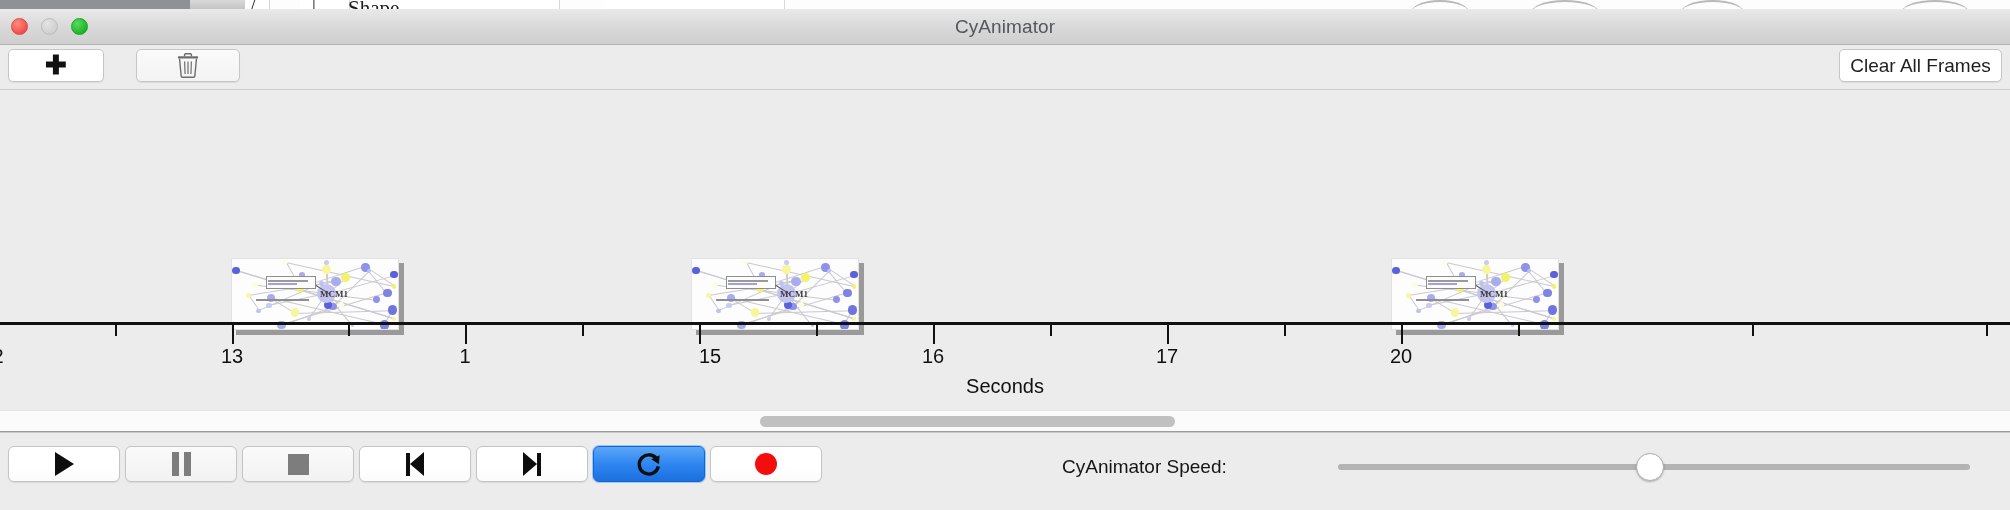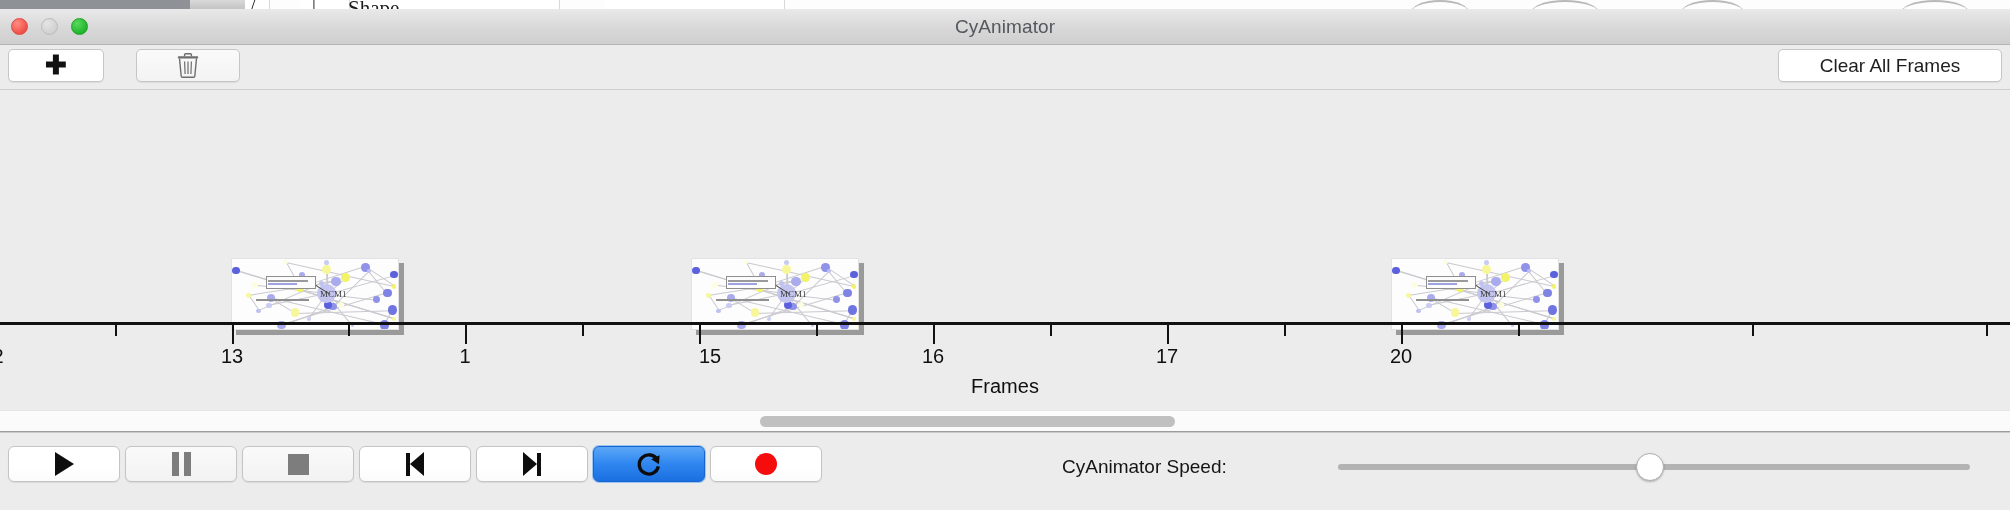--- a/index.html
+++ b/index.html
@@ -57,31 +57,31 @@
     border: 1px solid #c6c6c6; border-radius: 5px;
     background: linear-gradient(180deg, #ffffff 0%, #f9f9f9 55%, #f1f1f1 100%);
     box-shadow: 0 1px 1px rgba(0,0,0,.07);
     display: flex; align-items: center; justify-content: center;
     cursor: default;
   }
   #add-frame-button    { left: 8px;   width: 96px; background: linear-gradient(180deg,#ffffff,#ffffff); }
   #delete-frame-button { left: 136px; width: 104px;
                          background: linear-gradient(180deg,#fafafa,#f3f3f3); }
   #clear-all-frames-button {
-    right: 8px; width: 224px; font-size: 19px; color: #1e1e1e;
+    right: 8px; width: 163px; font-size: 19px; color: #1e1e1e;
     background: linear-gradient(180deg,#ffffff,#ffffff);
   }
   .plus-glyph { font-size: 26px; font-weight: 700; color: #111; line-height: 1; margin-top:-2px; }
 
   
   #timeline {
     position: relative; height: 320px; width: 100%;
     background: #ececec; overflow: hidden;
   }
-  .frame-thumb { position: absolute; }
+  .frame-thumb { position: absolute; font-weight: bold; }
   .frame-thumb .shadow {
     position: absolute; left: 5px; top: 5px; width: 100%; height: 100%;
     background: #9a9a9a;
   }
   .frame-thumb .pic {
     position: absolute; left: 0; top: 0; width: 100%; height: 100%;
     background: #fdfdfd; border: 1px solid #e2e2e2; overflow: hidden;
   }
   .node { position: absolute; border-radius: 50%; }
   .edge { position: absolute; background: #c9c9cf; height: 1px; transform-origin: 0 0; }
@@ -449,21 +449,21 @@
       </div>
     <div id="tick-labels-layer">
         <div class="tick-label" style="left: -2px;">2</div>
         <div class="tick-label" style="left: 232px;">13</div>
         <div class="tick-label" style="left: 465px;">1</div>
         <div class="tick-label" style="left: 699px; margin-left: 11px;">15</div>
         <div class="tick-label" style="left: 933px;">16</div>
         <div class="tick-label" style="left: 1167px;">17</div>
         <div class="tick-label" style="left: 1401px;">20</div>
       </div>
-    <div id="axis-title">Frames</div>
+    <div id="axis-title">Seconds</div>
   </div>
 
   <div id="hscrollbar">
     <div id="hscroll-thumb" style="left: 760px; width: 415px;"></div>
   </div>
 
   <div id="transport">
     <div class="tp-btn" style="left:8px;">
       <span class="gl gl-play"></span>
     </div>

